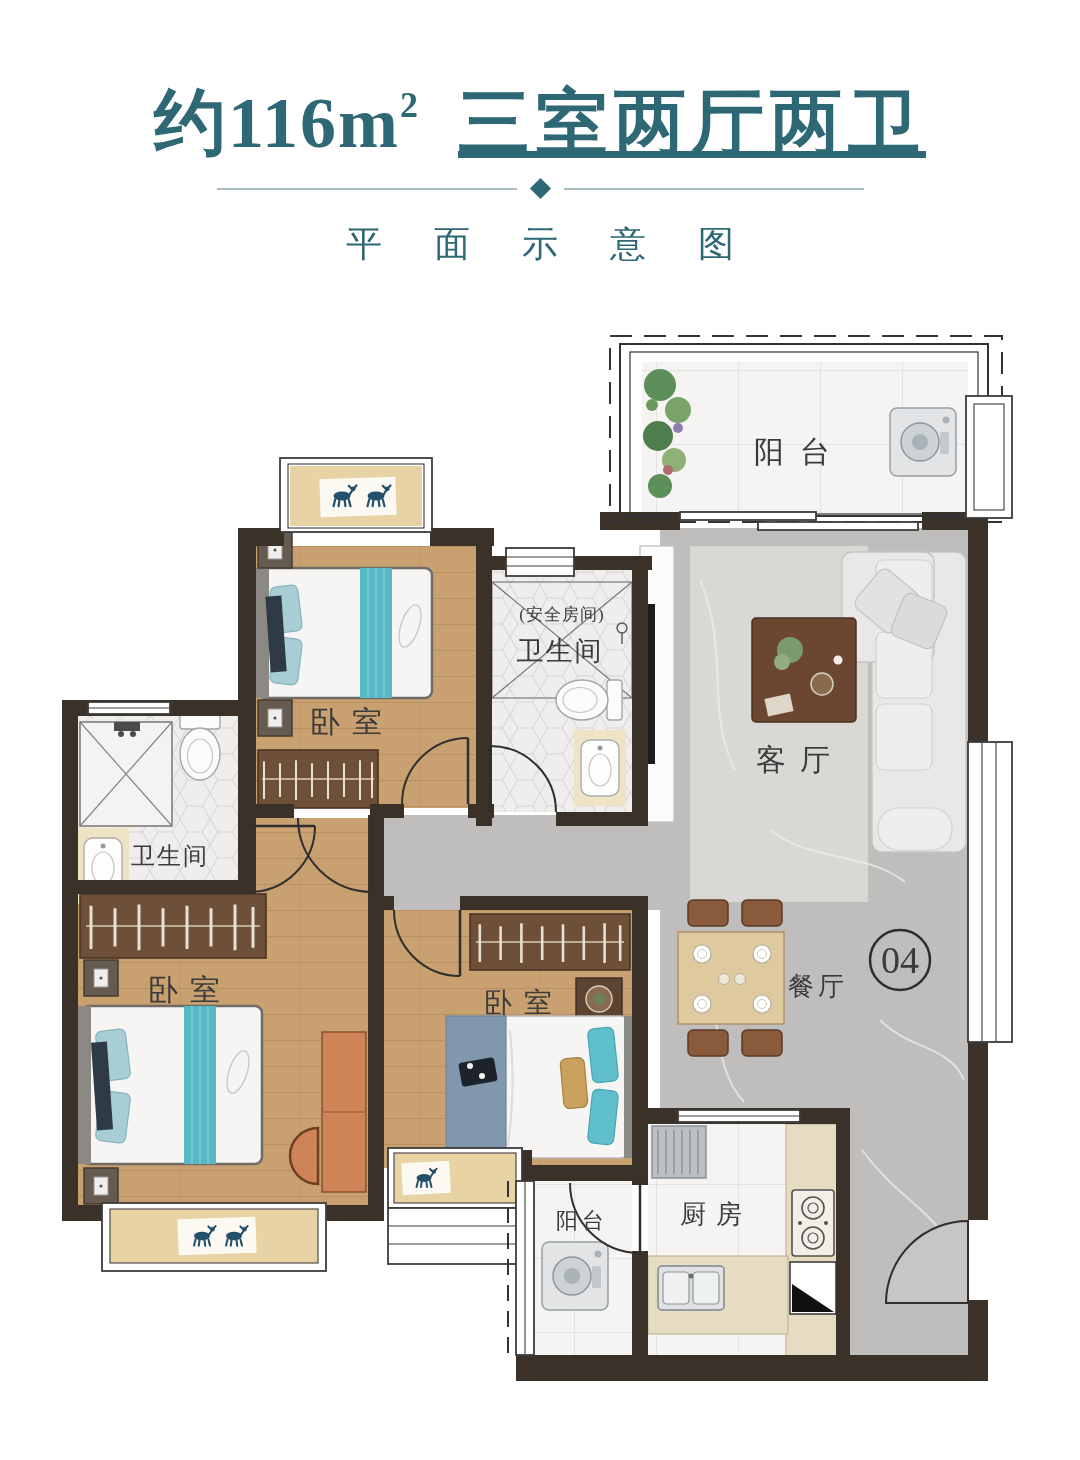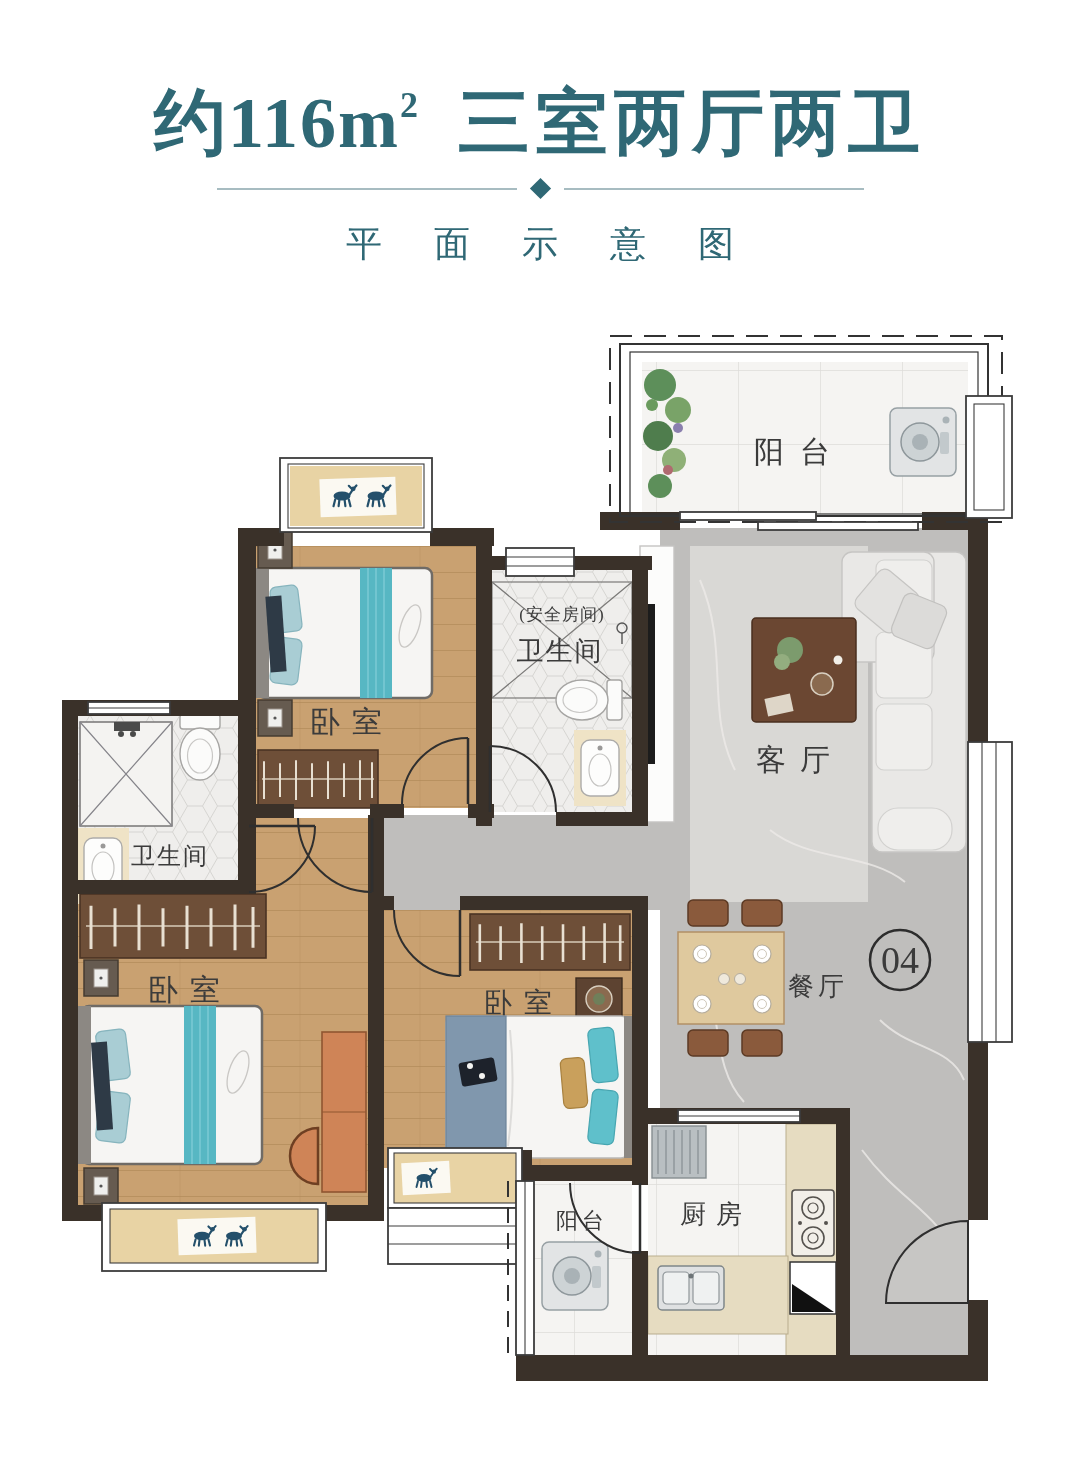--- a/index.html
+++ b/index.html
@@ -5,21 +5,21 @@
   :root{
     --accent:#2f6875; --dividerLine:#a7bcc1; --wall:#3a3129; --wood:#c9a171;
     --woodLight:#e8d3a4; --marble:#bfbebc; --marbleLight:#d9d8d5; --tile:#f5f4f2;
     --hex:#efeeec; --teal:#57b7c3; --counter:#e6dcc1; --labelText:#3b3b3b;
   }
   html,body{margin:0;padding:0;background:#ffffff;}
   .page{position:relative;width:1080px;height:1460px;background:#ffffff;overflow:hidden;
         font-family:"Liberation Serif","DejaVu Serif",serif;}
   .plan-header{position:absolute;top:0;left:0;width:1080px;text-align:center;}
   .title{margin-top:84px;font-size:72px;font-weight:bold;color:var(--accent);letter-spacing:2px;line-height:1.1;}
-  .title .rooms{margin-left:40px;letter-spacing:6px;}
+  .title .rooms{margin-left:40px;letter-spacing:6px;text-decoration:underline;}
   .title sup{font-size:36px;vertical-align:30px;letter-spacing:0;}
   .divider{margin-top:18px;display:flex;align-items:center;justify-content:center;gap:16px;}
   .divider .line{display:inline-block;width:300px;height:2px;background:var(--dividerLine);}
   .divider .diamond{display:inline-block;width:15px;height:15px;background:var(--accent);transform:rotate(45deg);}
   .subtitle{margin-top:24px;font-size:36px;color:var(--accent);letter-spacing:52px;margin-right:-52px;font-weight:500;}
   svg{position:absolute;top:0;left:0;}
   .wall{fill:var(--wall);}
   .arc{fill:none;stroke:#2f2f2f;stroke-width:2;}
   .leaf{stroke:#2f2f2f;stroke-width:2.5;}
   .frame{fill:#ffffff;stroke:#3c3c3c;stroke-width:1.8;}

